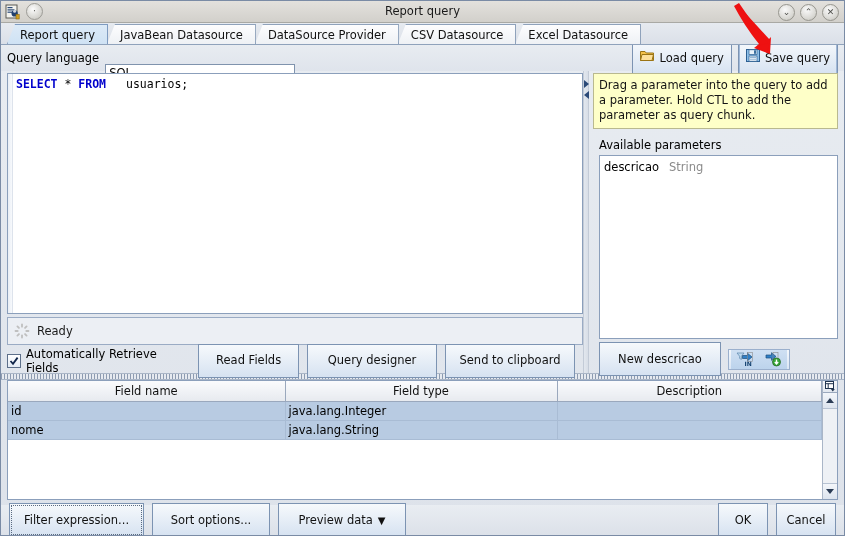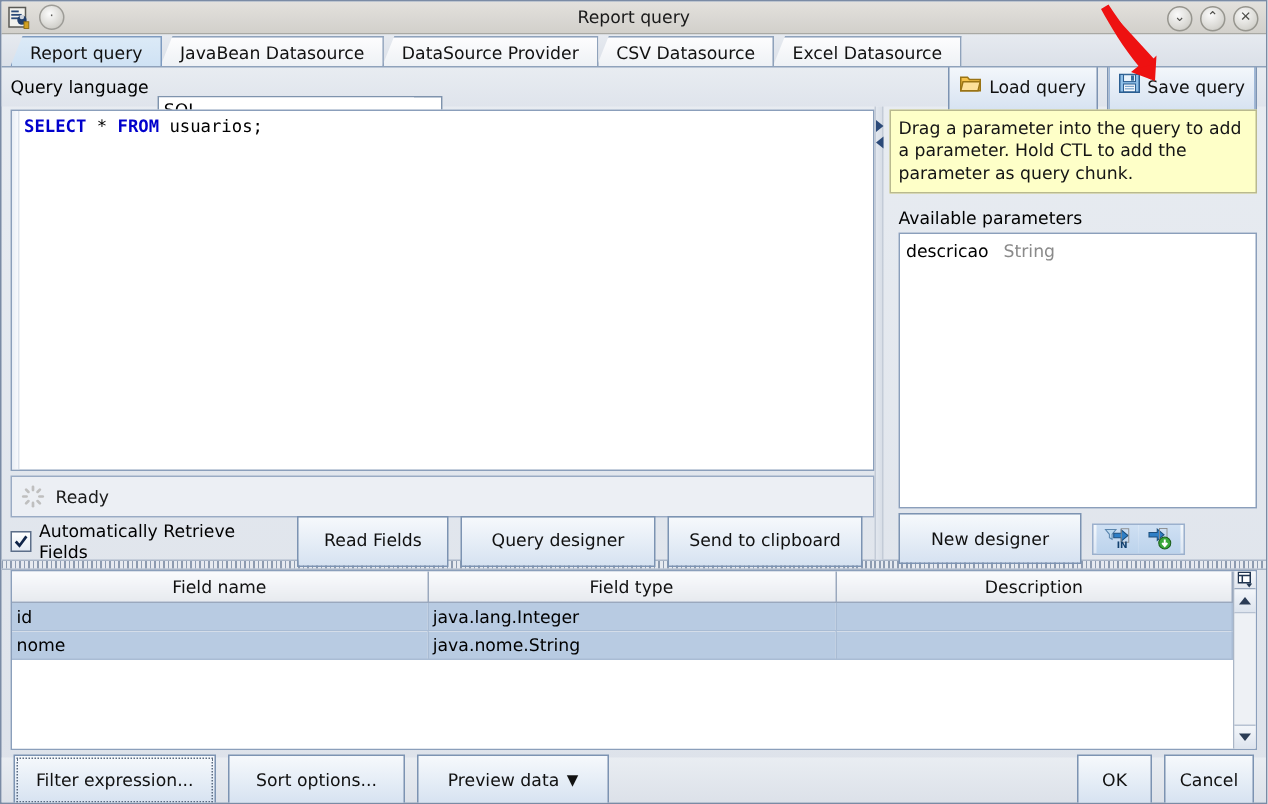--- a/index.html
+++ b/index.html
@@ -185,21 +185,21 @@
   .sqltext {
     position: absolute;
     left: 8px; top: 3px; right: 2px;
     font-family: "DejaVu Sans Mono", monospace;
     font-size: 11.5px;
     white-space: pre;
     line-height: 14px;
   }
   .kw { color: #0000cc; font-weight: bold; }
   .op { color: #000000; }
-  .ident { color: #000; }
+  .ident { color: #000; padding-left: 13px; }
   .status {
     height: 28px;
     margin: 3px 0 0 0;
     border: 1px solid #9aabc4;
     background: #eceff4;
     display: flex; align-items: center;
     padding-left: 6px;
     box-sizing: border-box;
     gap: 7px;
   }
@@ -524,21 +524,21 @@
     <div class="right-pane">
       <div class="tip">Drag a parameter into the query to add a parameter. Hold CTL to add the parameter as query chunk.</div>
       <div class="avail-label">Available parameters</div>
       <div class="paramlist">
         <div class="param-row">
           <span class="param-name">descricao</span>
           <span class="param-type">String</span>
         </div>
       </div>
       <div class="rightbuttons">
-        <div class="btn" style="width:122px">New designer</div>
+        <div class="btn" style="width:122px">New descricao</div>
         <div class="iconbar">
           <div class="iconbtn">
             <svg width="18" height="16" viewBox="0 0 18 16">
               <path d="M1 2 H8 L5.4 5.2 V8.5 L3.6 7.4 V5.2 Z" fill="#bcd8ee" stroke="#5b86ae" stroke-width="0.7"></path>
               <path d="M6.5 4.5 H11.5 V2.2 L16 6 L11.5 9.8 V7.5 H6.5 Z" fill="#2f7fc6" stroke="#1d4f7d" stroke-width="0.7"></path>
               <rect x="11.5" y="1.5" width="5" height="9" fill="none" stroke="#8a8a8a" stroke-width="0.6"></rect>
               <text x="8.5" y="14.5" font-family="DejaVu Sans" font-size="6" font-weight="bold" fill="#12406e">IN</text>
             </svg>
           </div>
           <div class="iconbtn">
@@ -572,21 +572,21 @@
           </tr>
         </thead>
         <tbody>
           <tr>
             <td>id</td>
             <td>java.lang.Integer</td>
             <td></td>
           </tr>
           <tr>
             <td>nome</td>
-            <td>java.nome.String</td>
+            <td>java.lang.String</td>
             <td></td>
           </tr>
         </tbody>
       </table>
       <div class="tbl-rest"></div>
     </div>
     <div class="vscroll">
       <div class="col-corner">
         <svg width="11" height="11" viewBox="0 0 11 11">
           <rect x="0.5" y="0.5" width="8" height="7" fill="#fff" stroke="#20344f"></rect>

